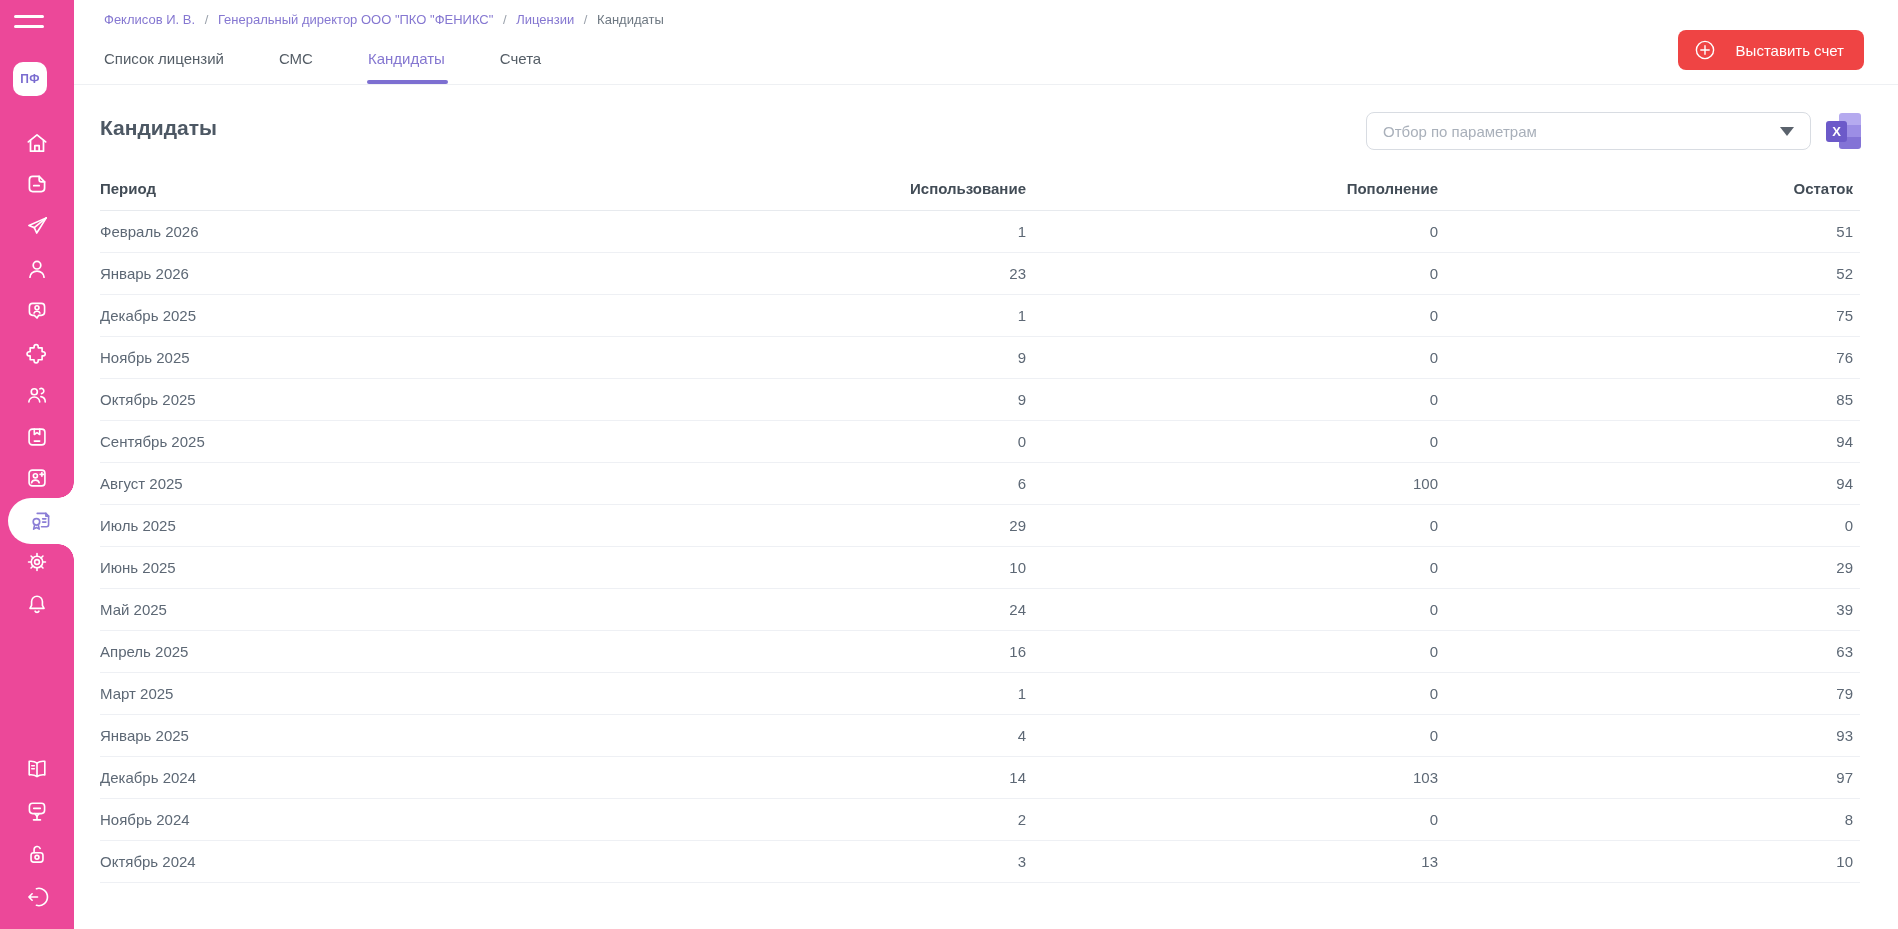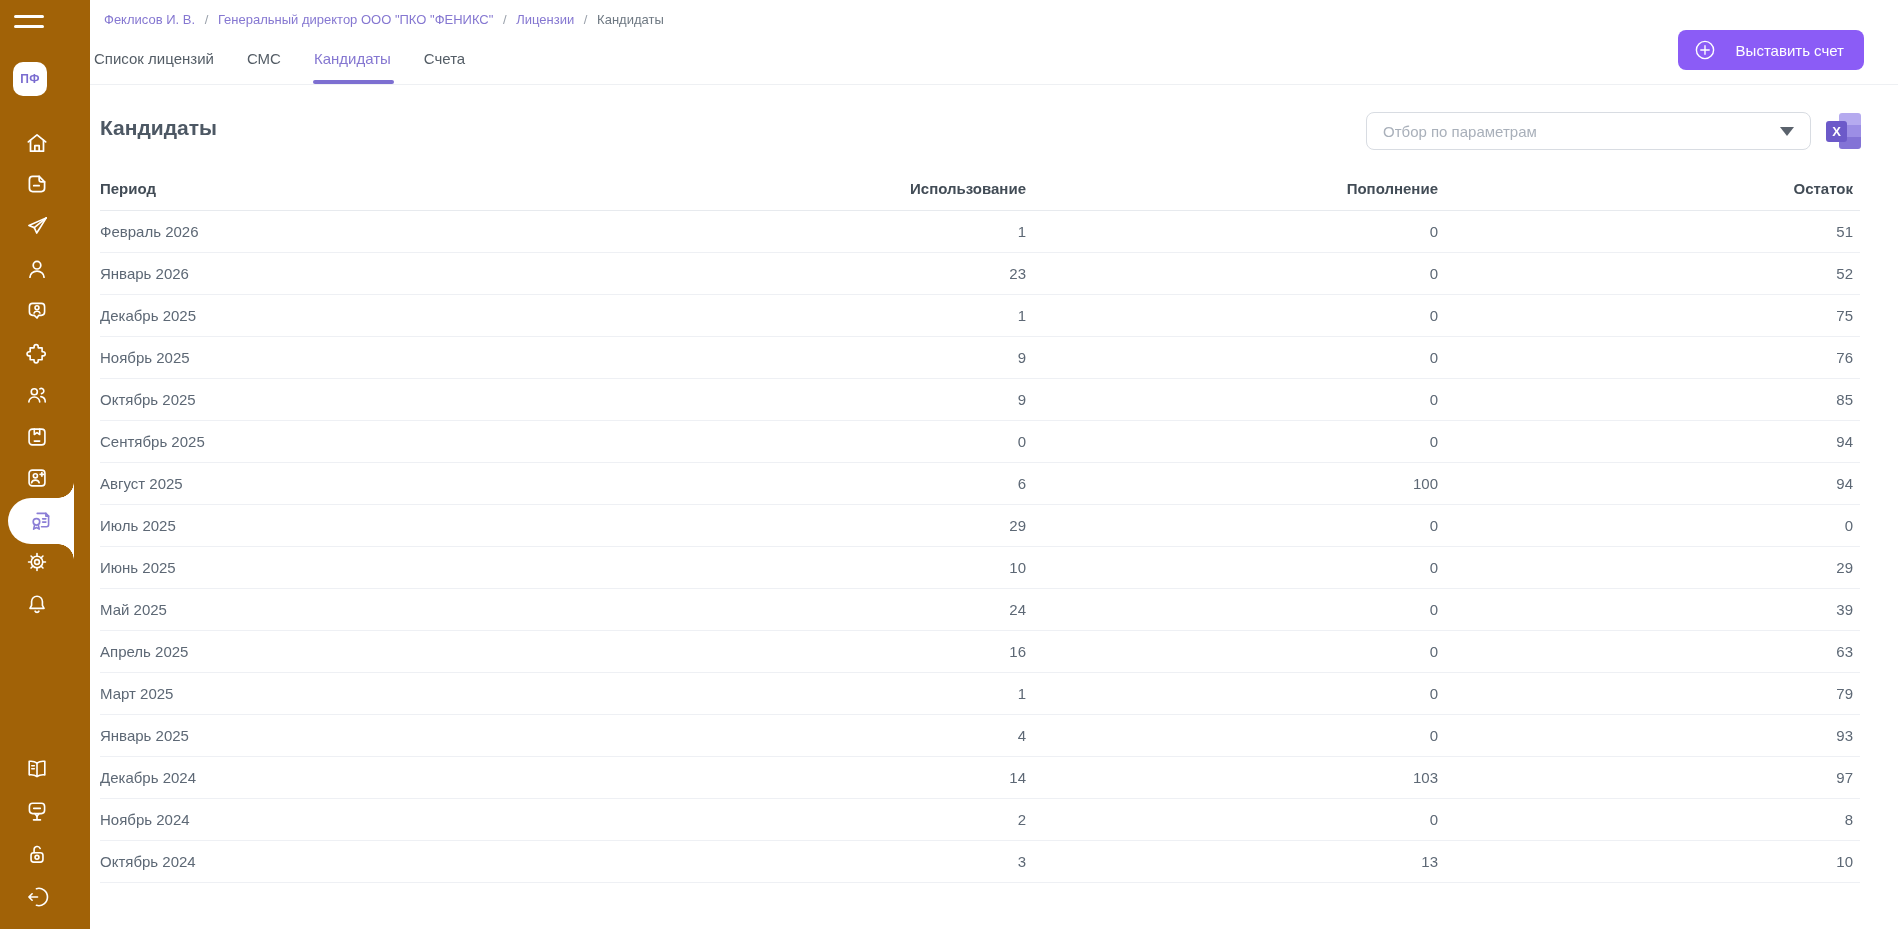--- a/index.html
+++ b/index.html
@@ -4,22 +4,22 @@
 <style>
   * { box-sizing: border-box; margin: 0; padding: 0; }
   html,body { width:1898px; height:929px; }
   body {
     font-family: "Liberation Sans", sans-serif;
     background:#ffffff; color:#5d6875; overflow:hidden; position:relative;
   }
 
   
   .sidebar {
-    position:absolute; left:0; top:0; width:90px; height:929px;
-    background:#a16207; z-index:5;text-align:center;
+    position:absolute; left:0; top:0; width:74px; height:929px;
+    background:#ec4899; z-index:5;text-align:center;
   }
   .hamburger { position:absolute; left:14px; top:15px; width:30px; height:18px; cursor:pointer; }
   .hamburger i { display:block; height:3px; border-radius:2px; background:#ffffff; margin-bottom:7px; }
   .avatar {
     position:absolute; left:13px; top:62px; width:34px; height:34px;
     background:#ffffff; border-radius:10px; display:flex; align-items:center; justify-content:center;
     color:#7a6cd0; font-weight:bold; font-size:12px; letter-spacing:.3px; cursor:pointer;
   }
   .nav-item {
     position:absolute; left:0; width:74px; height:46px;
@@ -42,33 +42,33 @@
 
   
   .topbar {
     position:absolute; left:74px; top:0; right:0; height:85px;
     background:#ffffff; border-bottom:1px solid #eef0f3;padding-left:36px;
   }
   .breadcrumb { position:absolute; left:30px; top:12px; font-size:13px; white-space:nowrap; }
   .breadcrumb .link { color:#8577d1; cursor:pointer; }
   .breadcrumb .sep { color:#9aa1ab; margin:0 6px; }
   .breadcrumb .current { color:#6e7882; }
-  .tabs { position:absolute; left:20px; bottom:0; height:41px; display:flex; column-gap:33px; }
+  .tabs { position:absolute; left:30px; bottom:0; height:41px; display:flex; column-gap:55px; }
   .tab {
     position:relative; font-size:15px; color:#545d66; padding-top:7px; cursor:pointer;
     white-space:nowrap;
   }
   .tab.active { color:#8577d1; }
   .tab.active::after {
     content:""; position:absolute; left:-1px; right:-3px; bottom:0; height:4px;
     border-radius:3px; background:#7d6fd1;
   }
   .invoice-btn {
     position:absolute; right:34px; top:30px; height:40px; padding:0 20px 0 16px;
-    background:#8b5cf6; border:none; border-radius:8px; color:#ffffff; font-size:15px;
+    background:#ef4444; border:none; border-radius:8px; color:#ffffff; font-size:15px;
     font-family:"Liberation Sans", sans-serif;
     display:flex; align-items:center; gap:20px; cursor:pointer;
   }
   .invoice-btn svg { width:22px; height:22px; }
 
   
   .page-title {
     position:absolute; left:100px; top:116px; font-size:21px; font-weight:bold; color:#4d5864;
   }
   .filter-box {

